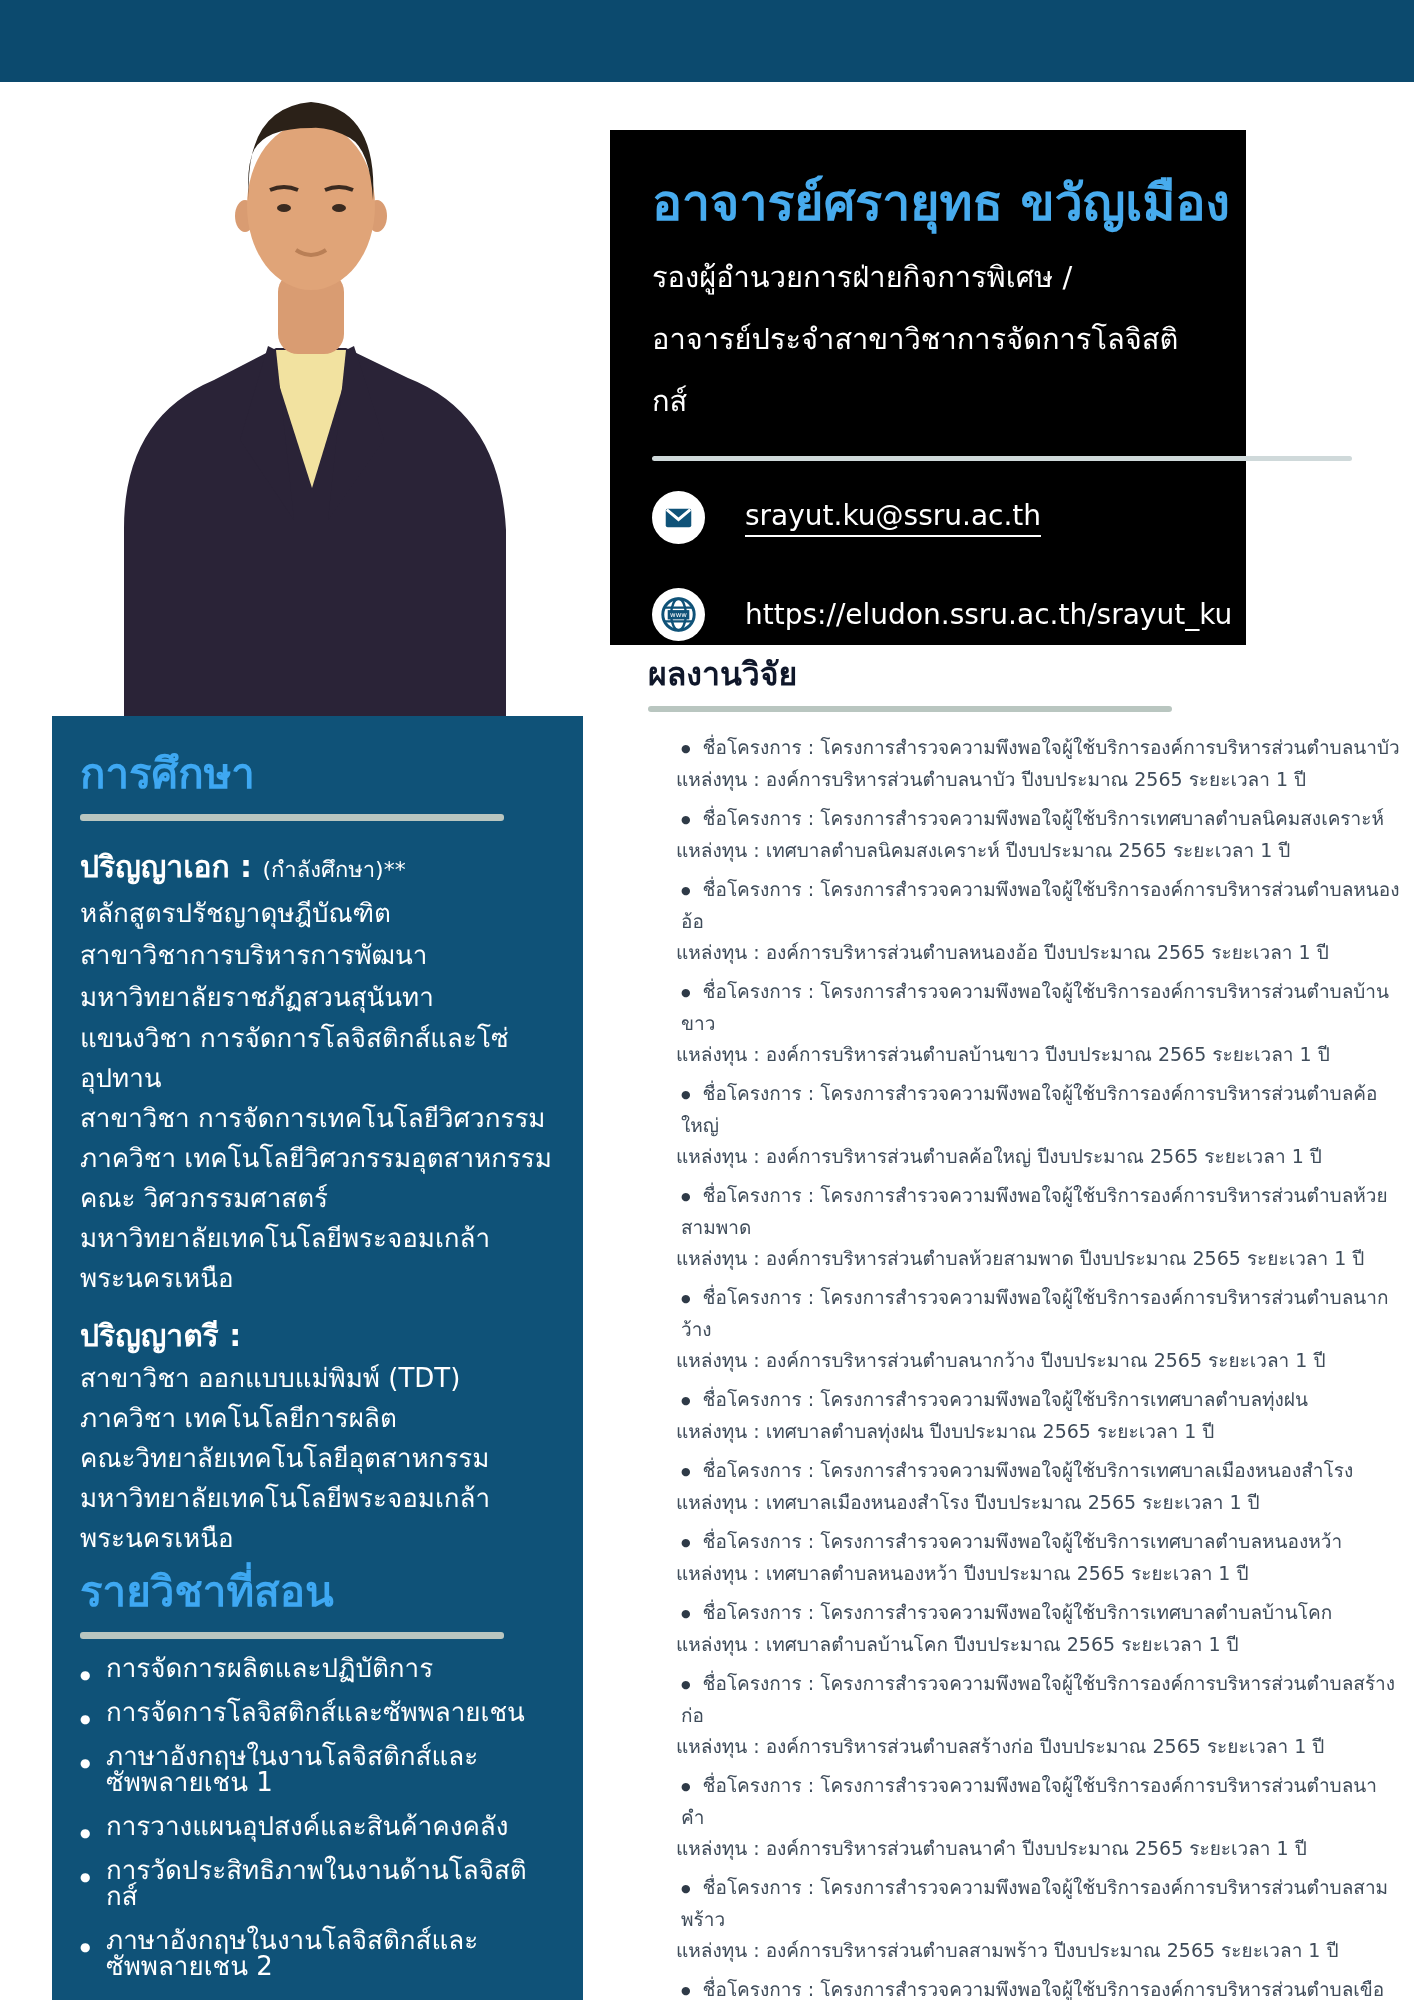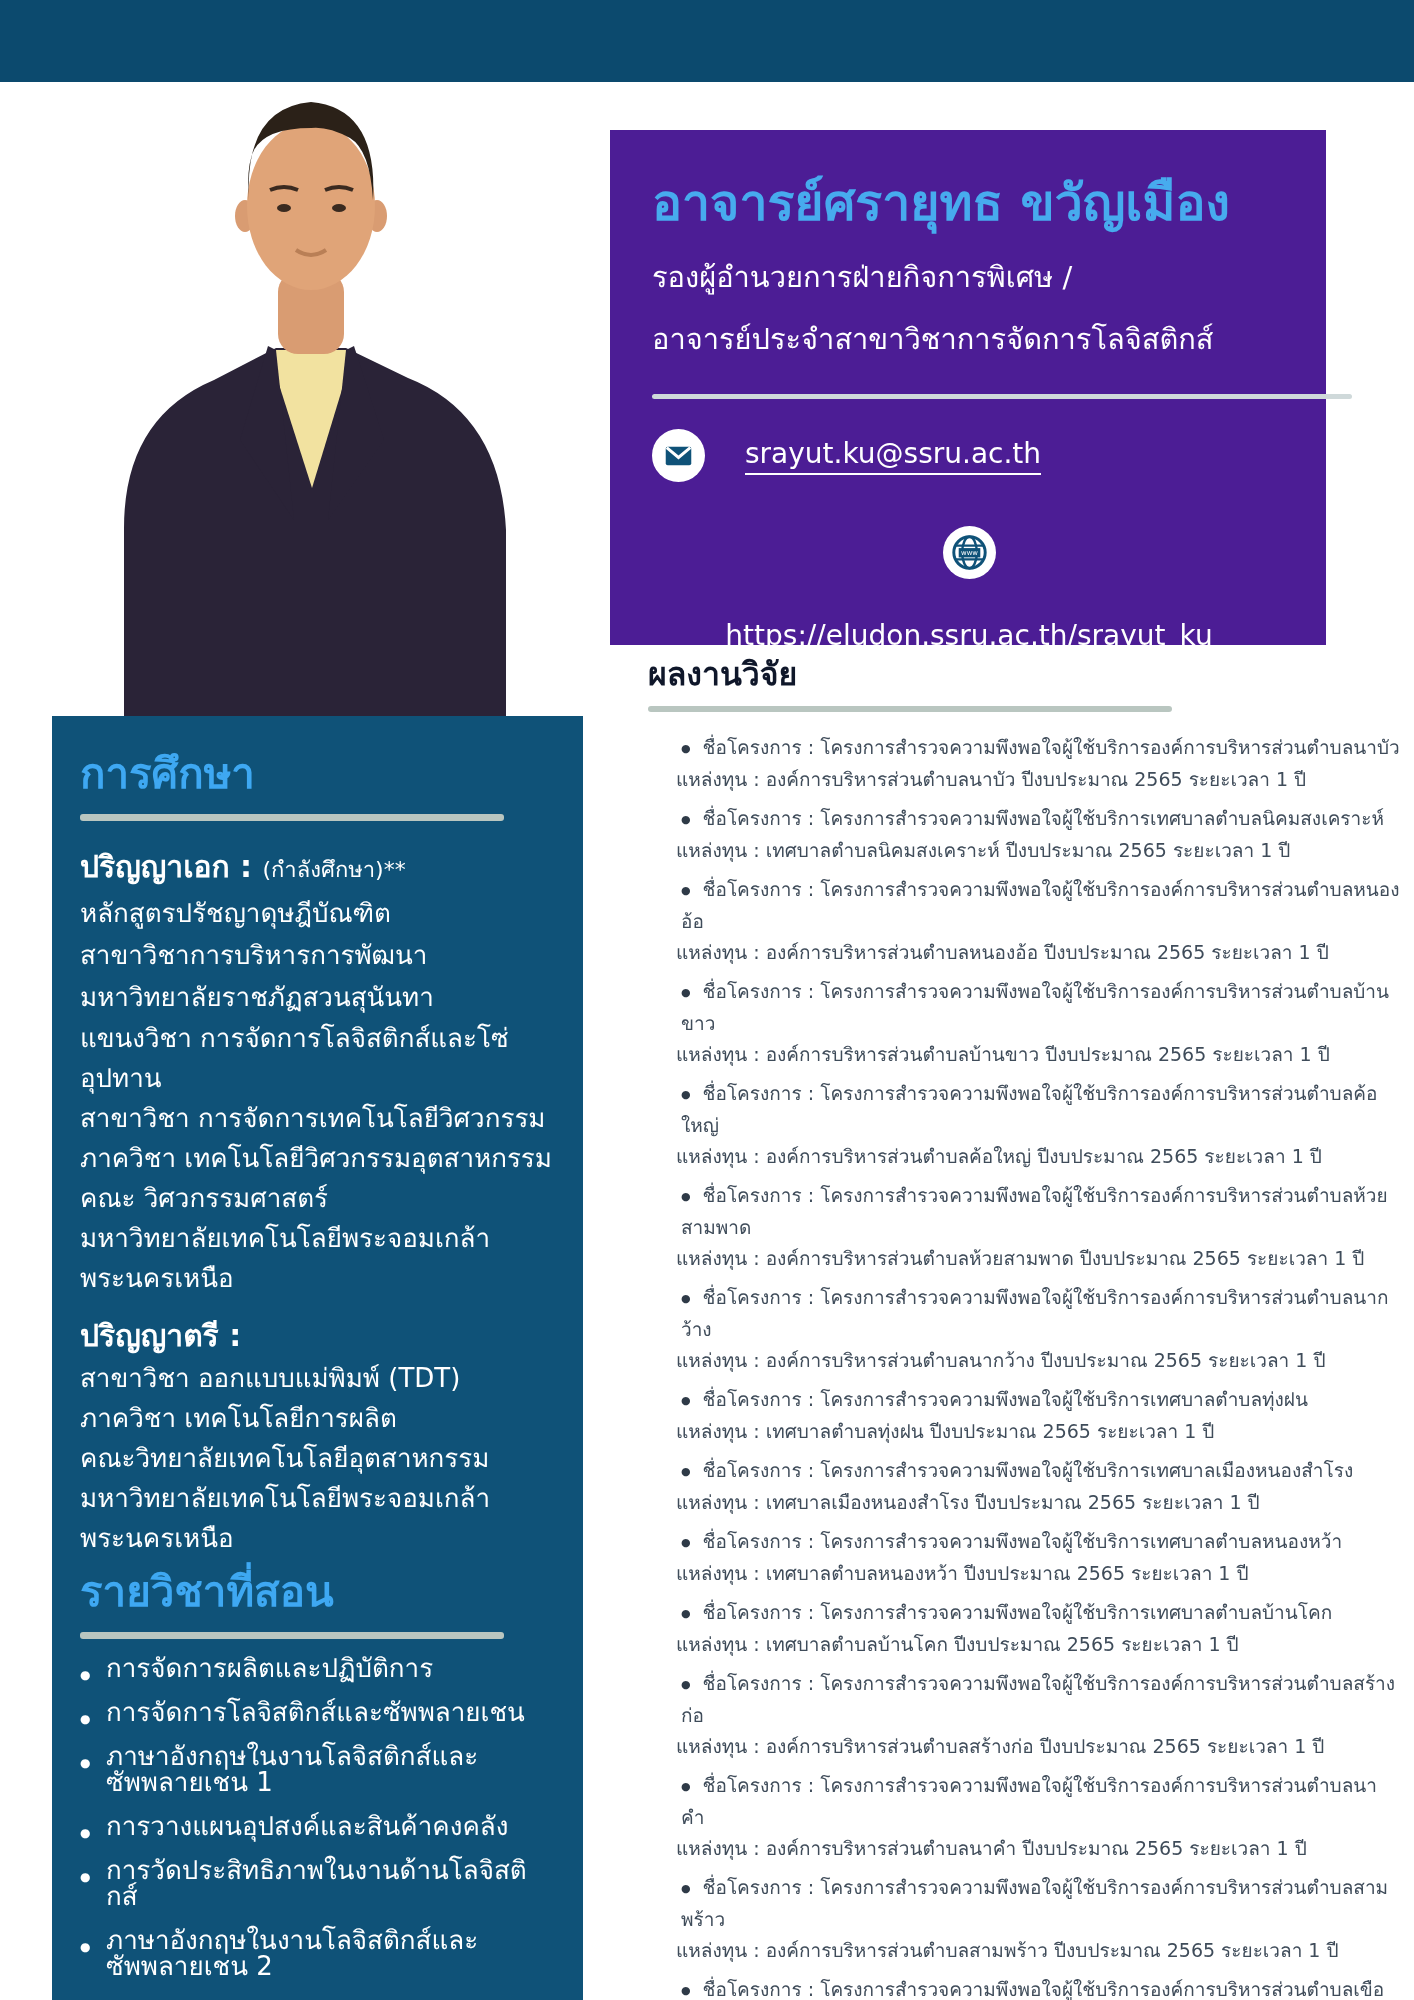--- a/index.html
+++ b/index.html
@@ -5,27 +5,27 @@
   html,body{margin:0;padding:0;background:#ffffff;}
   body{
     width:1414px;height:2000px;position:relative;overflow:hidden;
     font-family:"DejaVu Sans","Liberation Sans",sans-serif;
   }
   .topbar{position:absolute;left:0;top:0;width:1414px;height:82px;background:#0C4A6E;}
   
   .photo{position:absolute;left:118px;top:88px;width:394px;height:628px;}
   .photo svg{display:block;width:100%;height:100%;}
   
-  .hero{position:absolute;left:610px;top:130px;width:716px;height:515px;background:#4c1d95;
+  .hero{position:absolute;left:610px;top:130px;width:636px;height:515px;background:#000000;
         box-sizing:border-box;padding:36px 40px 0 42px;color:#fff;}
   .name{font-size:50px;line-height:74px;font-weight:bold;color:#47ABEE;white-space:nowrap;}
   .role{font-size:29px;line-height:62px;margin-top:6px;}
   .hr{margin-top:24px;width:700px;height:5px;border-radius:3px;background:#CFD9DA;}
   .contact{display:flex;align-items:center;gap:40px;margin-top:30px;}
-  .contact + .contact{margin-top:44px;flex-direction:column;}
+  .contact + .contact{margin-top:44px;}
   .cicon{width:53px;height:53px;flex:0 0 auto;}
   .clink{font-size:28px;color:#fff;text-decoration:none;}
   .clink.u{border-bottom:2px solid #fff;padding-bottom:3px;}
   
   .research{position:absolute;left:648px;top:652px;width:752px;color:#3F4C5A;}
   .rhead{font-size:32px;line-height:44px;font-weight:bold;color:#0f172a;}
   .rbar{margin-top:10px;width:524px;height:6px;border-radius:3px;background:#B9C6C0;}
   .rlist{margin-top:20px;}
   .ritem{font-size:19px;line-height:31px;margin-bottom:8px;}
   .r1{margin-left:33px;}

